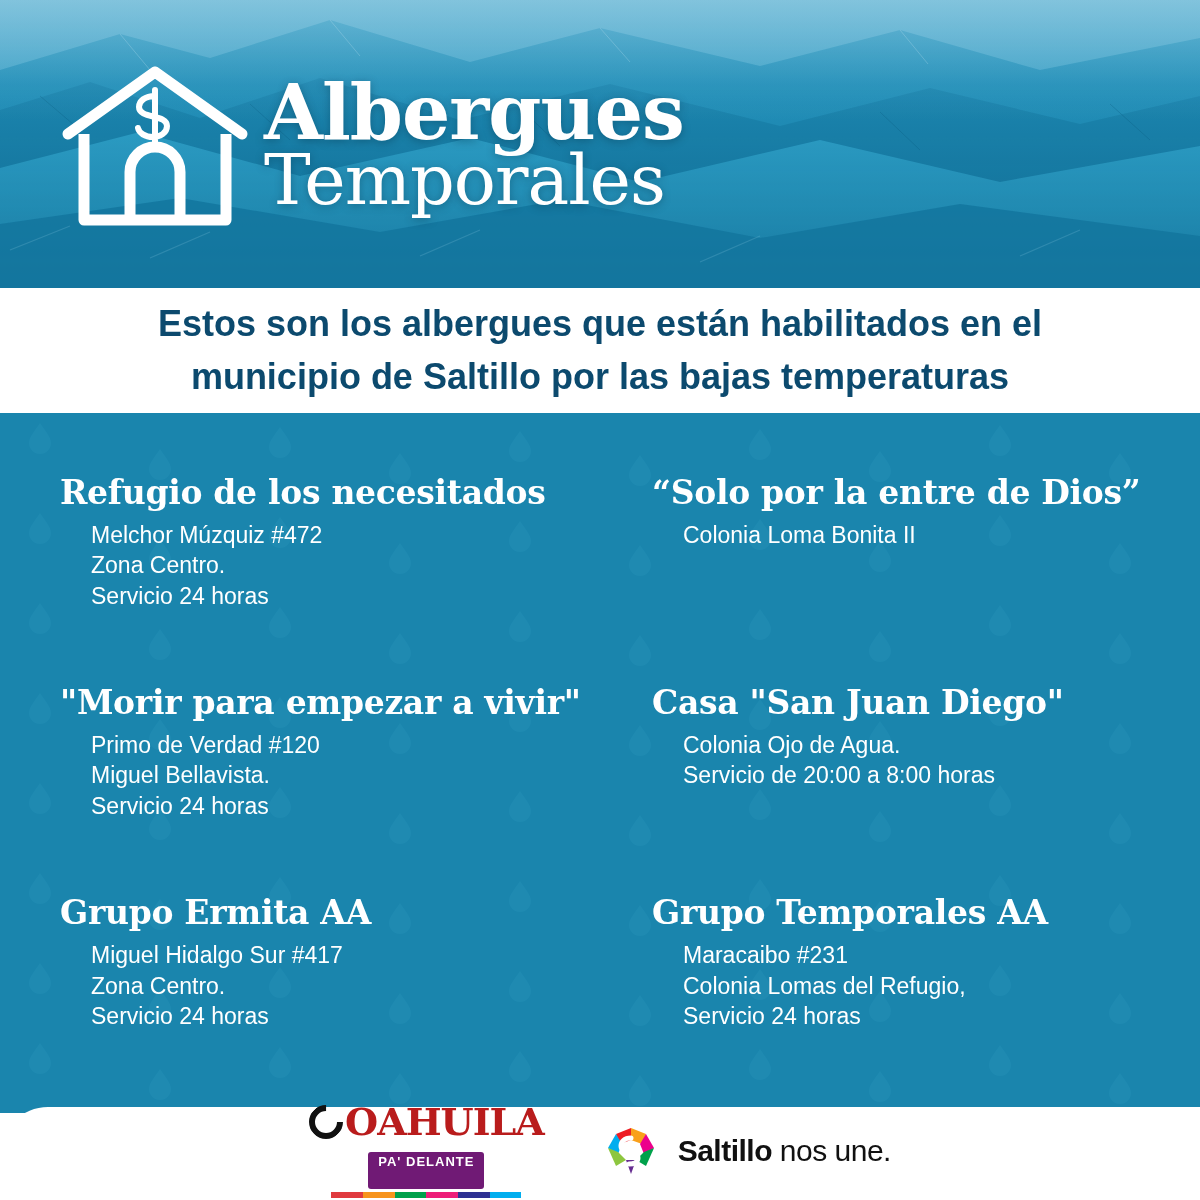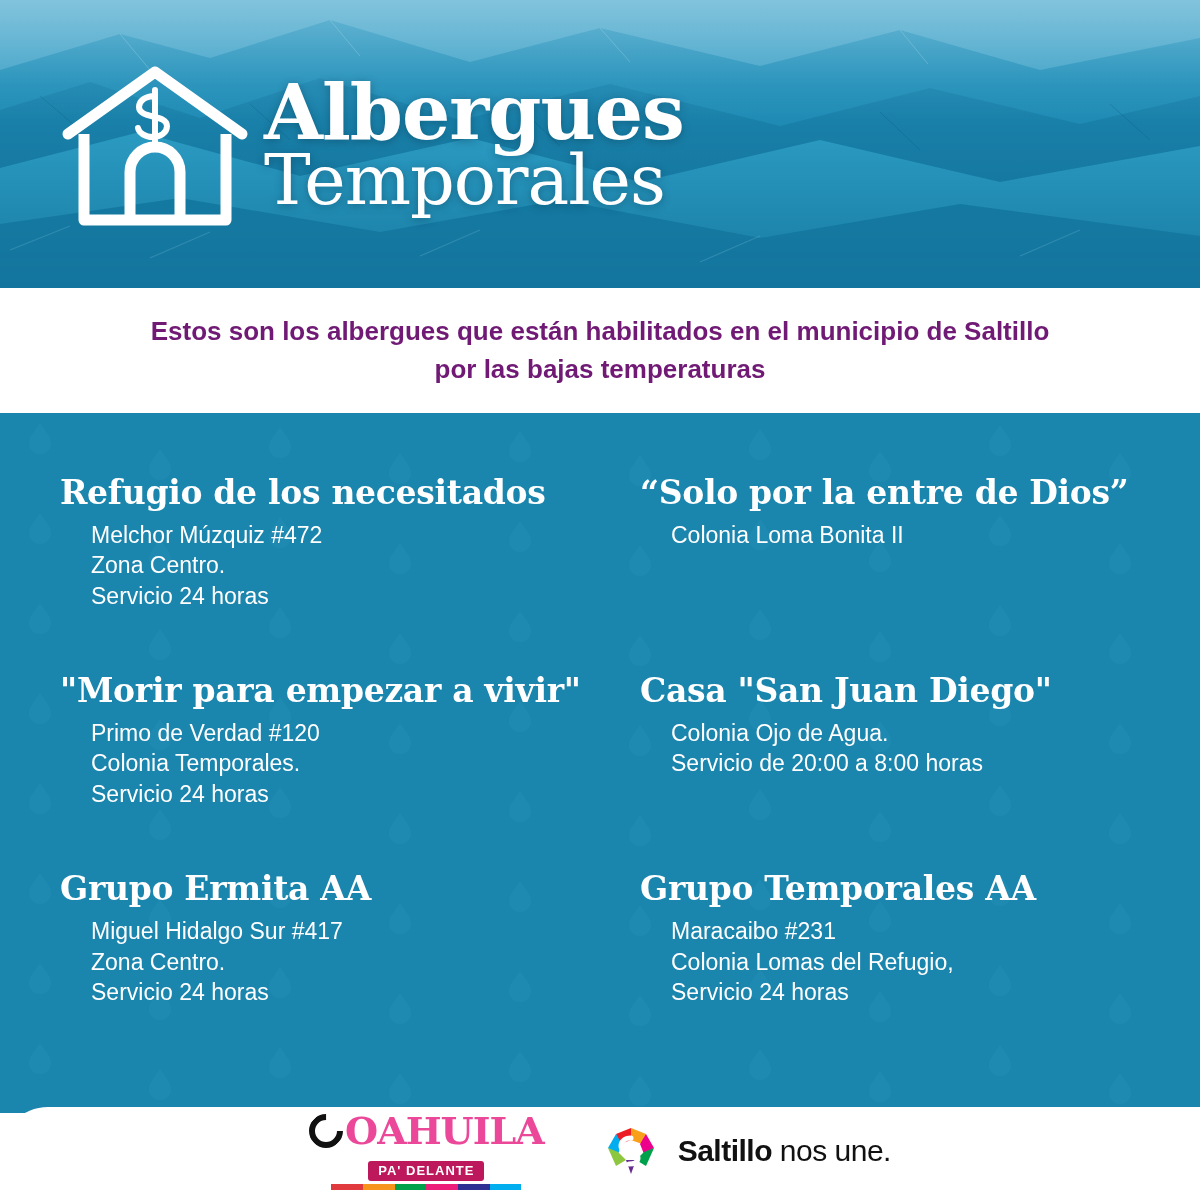--- a/index.html
+++ b/index.html
@@ -50,42 +50,43 @@
   .title-line2 { font-size: 70px; font-weight: 400; }
 
   
   .subtitle-band {
     width: 1200px; height: 125px;
     background: #ffffff;
     display: flex; align-items: center; justify-content: center;
     text-align: center;
   }
   .subtitle {
-    color: #701a75;
-    font-size: 26px;
+    color: #0c4a6e;
+    font-size: 36px;
     font-weight: bold;
     line-height: 1.45;
     max-width: 900px;
   }
 
   
   .main-panel {
     position: relative;
     width: 1200px; height: 700px;
     background: #1a85ad;
     overflow: hidden;
   }
   .drops { position: absolute; inset: 0; opacity: 0.30; }
   .grid {
     position: relative;
     display: grid;
     grid-template-columns: 580px 560px;
     column-gap: 0px;
     row-gap: 0px;
     padding: 60px 0 0 60px;
+    gap: 12px;
   }
   .shelter { margin-bottom: 60px; }
   .shelter-name {
     font-family: "DejaVu Serif", "Liberation Serif", serif;
     font-weight: 700;
     color: #ffffff;
     font-size: 33px;
     letter-spacing: -0.3px;
     margin-bottom: 8px;
   }
@@ -107,42 +108,42 @@
     display: flex;
     align-items: center;
     justify-content: center;
     gap: 60px;
   }
   .coahuila-logo { display: flex; flex-direction: column; align-items: center; }
   .coahuila-word {
     font-family: "DejaVu Serif", "Liberation Serif", serif;
     font-weight: 700;
     font-size: 38px;
-    color: #ec4899;
+    color: #b91c1c;
     letter-spacing: -1px;
     line-height: 1;
     display: flex; align-items: center;
   }
   .coahuila-c {
     display: inline-block;
     width: 34px; height: 34px;
     border-radius: 50%;
     border: 6px solid #111111;
     border-right-color: transparent;
     transform: rotate(-45deg);
     margin-right: 2px;
   }
   .coahuila-sub {
     margin-top: 11px;
-    background: #be185d;
+    background: #701a75;
     color: #ffffff;
     font-size: 13px;
     font-weight: bold;
     letter-spacing: 1px;
-    padding: 2px 10px 3px 10px;
+    padding: 2px 10px 20px 10px;
     border-radius: 3px;
   }
   .stripe-row { display: flex; margin-top: 3px; height: 6px; width: 190px; }
   .stripe-row div { flex: 1; }
   .saltillo-logo { display: flex; align-items: center; gap: 20px; }
   .saltillo-mark { width: 54px; height: 54px; }
   .saltillo-text { font-size: 30px; color: #111111; letter-spacing: -0.5px; }
   .saltillo-text b { font-weight: bold; }
 </style>
 </head>
@@ -245,21 +246,21 @@
 
       <div class="shelter">
         <div class="shelter-name">“Solo por la entre de Dios”</div>
         <div class="shelter-line">Colonia Loma Bonita II</div>
         <div class="shelter-line"></div>
       </div>
 
       <div class="shelter">
         <div class="shelter-name">"Morir para empezar a vivir"</div>
         <div class="shelter-line">Primo de Verdad #120</div>
-        <div class="shelter-line">Colonia Temporales.</div>
+        <div class="shelter-line">Miguel Bellavista.</div>
         <div class="shelter-line">Servicio 24 horas</div>
       </div>
 
       <div class="shelter">
         <div class="shelter-name">Casa "San Juan Diego"</div>
         <div class="shelter-line">Colonia Ojo de Agua.</div>
         <div class="shelter-line">Servicio de 20:00 a 8:00 horas</div>
       </div>
 
       <div class="shelter">

